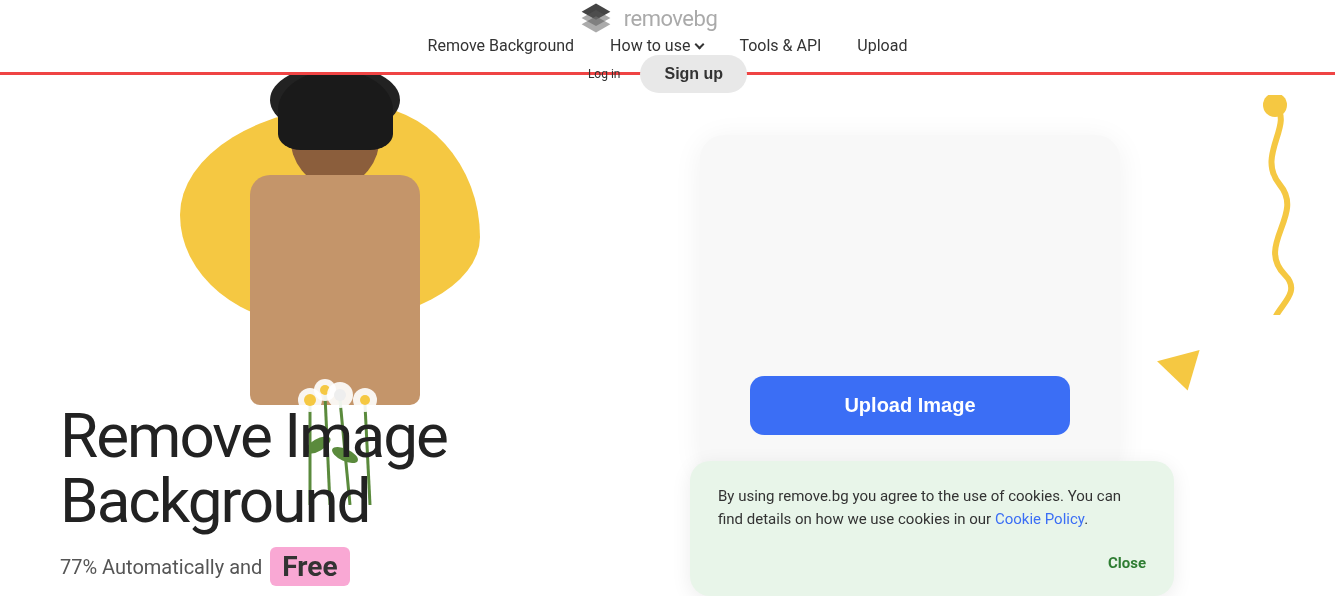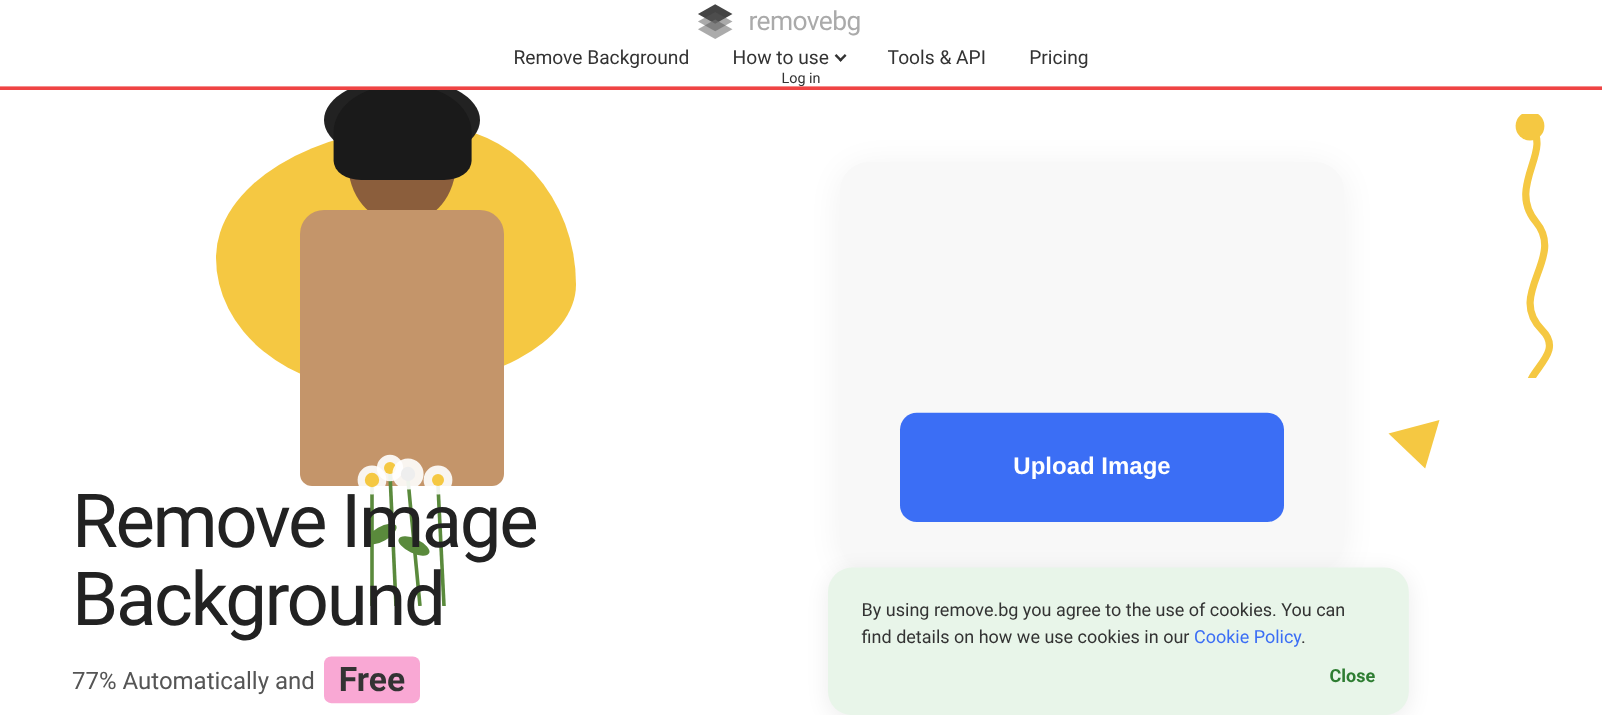--- a/index.html
+++ b/index.html
@@ -231,21 +231,21 @@
       padding-bottom: 40px;
       box-shadow: 0 4px 30px rgba(0,0,0,0.06);
       z-index: 2;
     }
 
     .upload-btn {
       background: #3B6EF5;
       color: #fff;
       border: none;
       border-radius: 14px;
-      padding: 34px 60px;
+      padding: 18px 60px;
       font-size: 20px;
       font-weight: 700;
       cursor: pointer;
       width: 320px;
       text-align: center;
     }
 
     
     .squiggle {
       position: absolute;
@@ -289,21 +289,21 @@
       color: #3B6EF5;
       text-decoration: none;
     }
     .cookie-close {
       color: #2e7d32;
       font-weight: 700;
       font-size: 15px;
       cursor: pointer;
       display: block;
       text-align: right;
-      margin-top: 12px;
+      margin-top: 24px;
     }
 
     
     .chevron {
       display: inline-block;
       border-right: 2px solid #333;
       border-bottom: 2px solid #333;
       width: 7px;
       height: 7px;
       transform: rotate(45deg);
@@ -332,26 +332,27 @@
       <span>Remove Background</span>
     </a>
     <a class="nav-link">
       <span>How to use</span>
       <span class="chevron"></span>
     </a>
     <a class="nav-link">
       <span>Tools &amp; API</span>
     </a>
     <a class="nav-link">
-      <span>Pricing</span>
+      <span>Upload</span>
     </a>
   </div>
 
   <div class="nav-actions">
     <a class="login-link">Log in</a>
+    <button class="signup-btn">Sign up</button>
   </div>
 </nav>
 
 <div class="main">
 
   <div class="left-side">
 
     <div class="hero-image-area">
 
       <div class="yellow-blob"></div>

